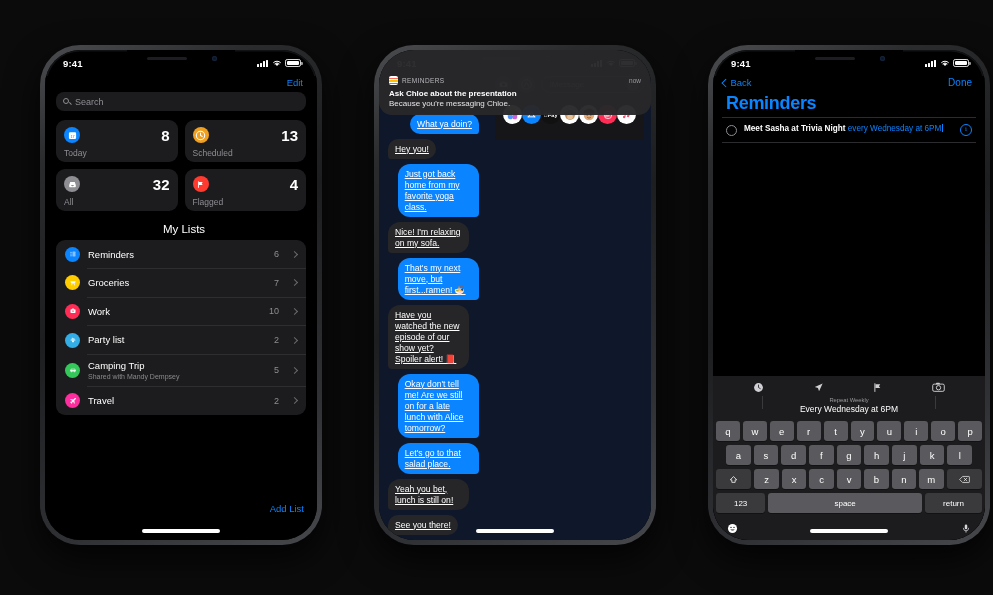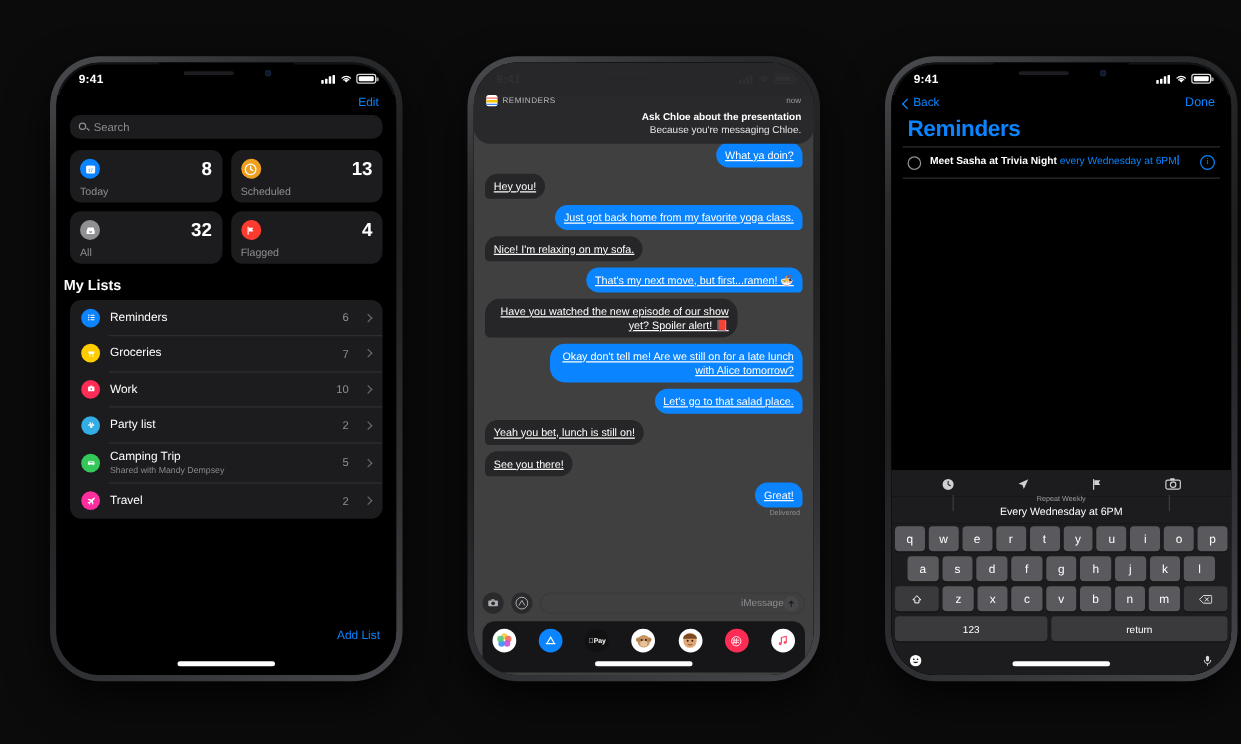--- a/index.html
+++ b/index.html
@@ -109,21 +109,21 @@
   .smart-top{display:flex;align-items:center;justify-content:space-between;}
   .sm-icon{
     width:16px;height:16px;border-radius:50%;
     display:flex;align-items:center;justify-content:center;
     font-size:8px;color:#fff;
   }
   .sm-count{color:#fff;font-size:15px;font-weight:bold;line-height:1;}
   .sm-label{color:#8e8e93;font-size:8.5px;margin-top:5px;}
 
   .mylists-h{
-    color:#fff;font-size:11.5px;font-weight:bold;margin:12px 0 5px 6px;
+    color:#fff;font-size:11.5px;font-weight:normal;margin:12px 0 5px 6px;text-align:center;
   }
   .lists{
     margin:0 11px;background:#1c1c1e;border-radius:9px;overflow:hidden;
   }
   .lrow{
     display:flex;align-items:center;gap:8px;padding:0 9px;height:28.6px;
     position:relative;
   }
   .lrow.tall{height:32px;}
   .lrow:not(:last-child)::after{
@@ -140,21 +140,21 @@
   .l-count{color:#8e8e93;font-size:9px;}
   .chev{
     width:4px;height:4px;border-right:1.1px solid #6a6a6e;border-top:1.1px solid #6a6a6e;
     transform:rotate(45deg);margin-left:5px;flex:0 0 auto;
   }
   .addlist{
     position:absolute;right:13px;bottom:26px;color:#0a84ff;font-size:9.5px;
   }
 
   
-  .p2{position:relative;height:calc(100% - 26px);background:#404040;display:flex;flex-direction:column;text-align:right;}
+  .p2{position:relative;height:calc(100% - 26px);background:#0f172a;display:flex;}
   .banner{
     position:absolute;top:-26px;left:0;right:0;z-index:45;
     background:rgba(40,40,42,.97);
     border-bottom-left-radius:13px;border-bottom-right-radius:13px;
     padding:26px 10px 7px 10px;box-sizing:border-box;
   }
   .banner-head{display:flex;align-items:center;gap:4px;}
   .banner-appicon{
     width:9px;height:9px;border-radius:2px;background:#fff;position:relative;overflow:hidden;
     flex:0 0 auto;
@@ -716,20 +716,21 @@
             <div class="key">m</div>
             <div class="key wide">
               <svg viewBox="0 0 18 14" width="11" height="9">
                   <path d="M6 2 H16 a1 1 0 0 1 1 1 v8 a1 1 0 0 1-1 1 H6 L1 7 Z" fill="none" stroke="#fff" stroke-width="1.1" stroke-linejoin="round"></path>
                   <path d="M8.4 4.8 L12.8 9.2 M12.8 4.8 L8.4 9.2" stroke="#fff" stroke-width="1.1" stroke-linecap="round"></path>
                 </svg>
             </div>
           </div>
           <div class="krow">
             <div class="key num">123</div>
+            <div class="key space">space</div>
             <div class="key ret">return</div>
           </div>
           <div class="kbbar">
             <svg viewBox="0 0 16 16" width="11" height="11">
                 <circle cx="8" cy="8" r="6.6" fill="#fff"></circle>
                 <circle cx="5.8" cy="6.4" r="1" fill="#1c1c1e"></circle>
                 <circle cx="10.2" cy="6.4" r="1" fill="#1c1c1e"></circle>
                 <path d="M4.8 9.4 a3.6 3 0 0 0 6.4 0 Z" fill="#1c1c1e"></path>
               </svg>
             <svg viewBox="0 0 16 16" width="10" height="11">

